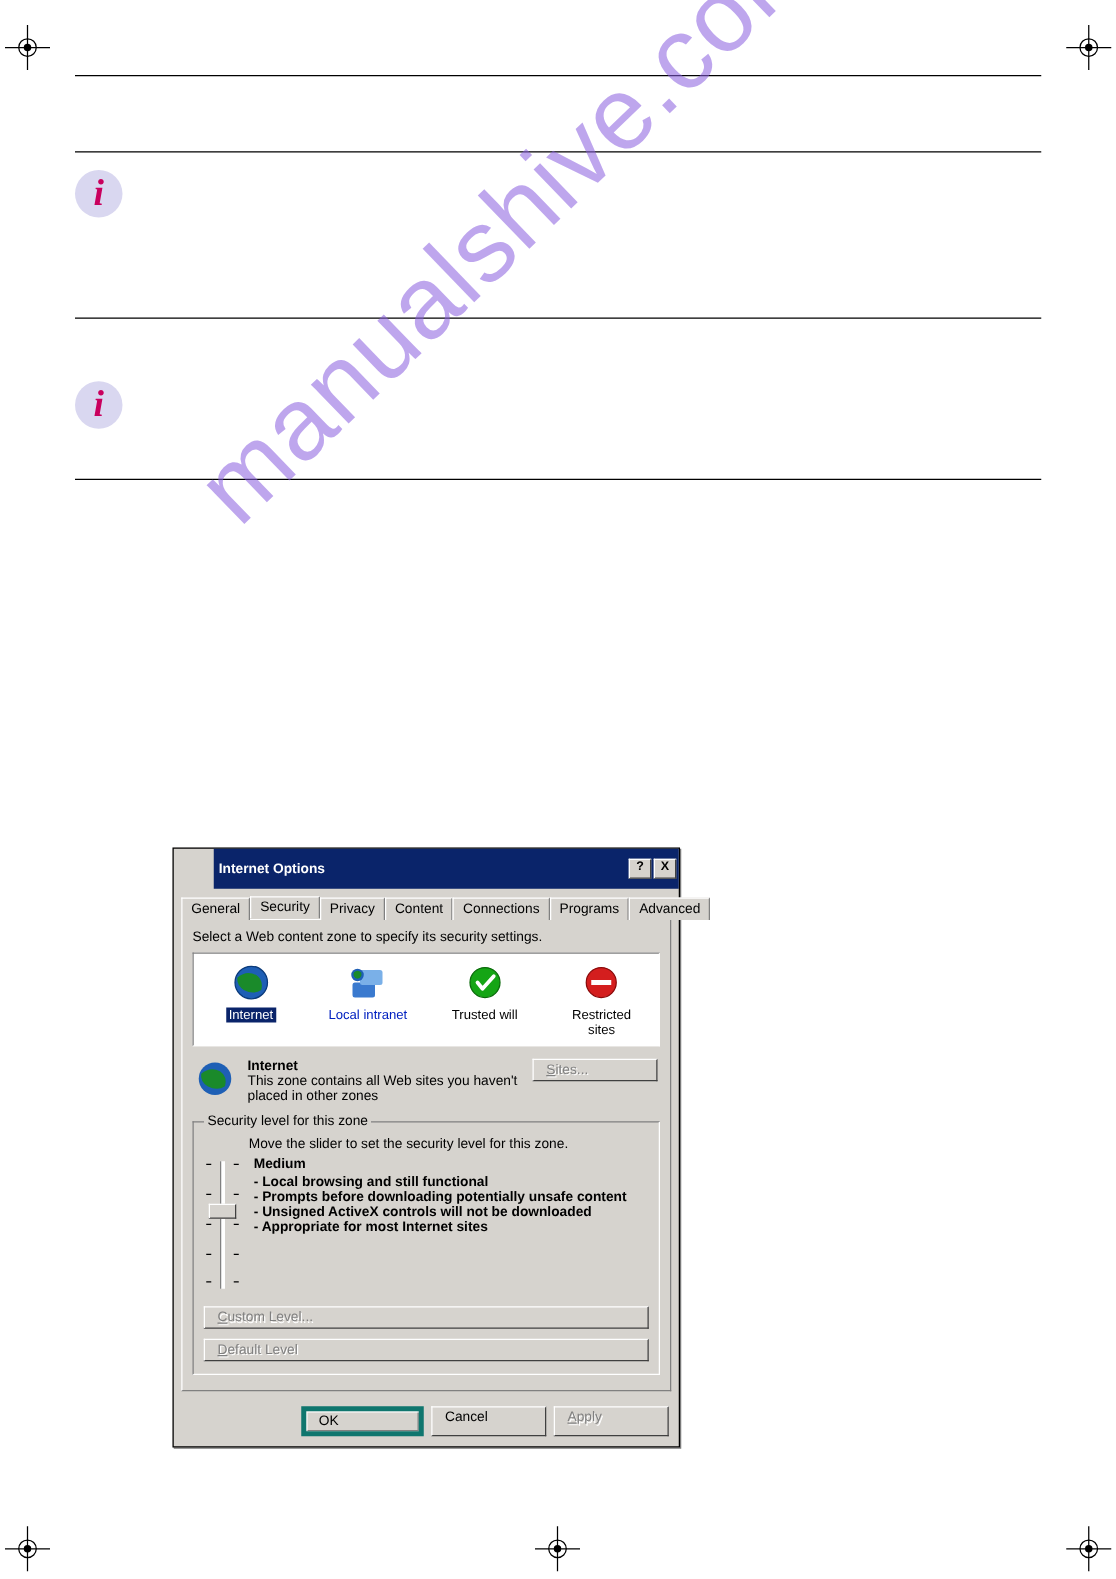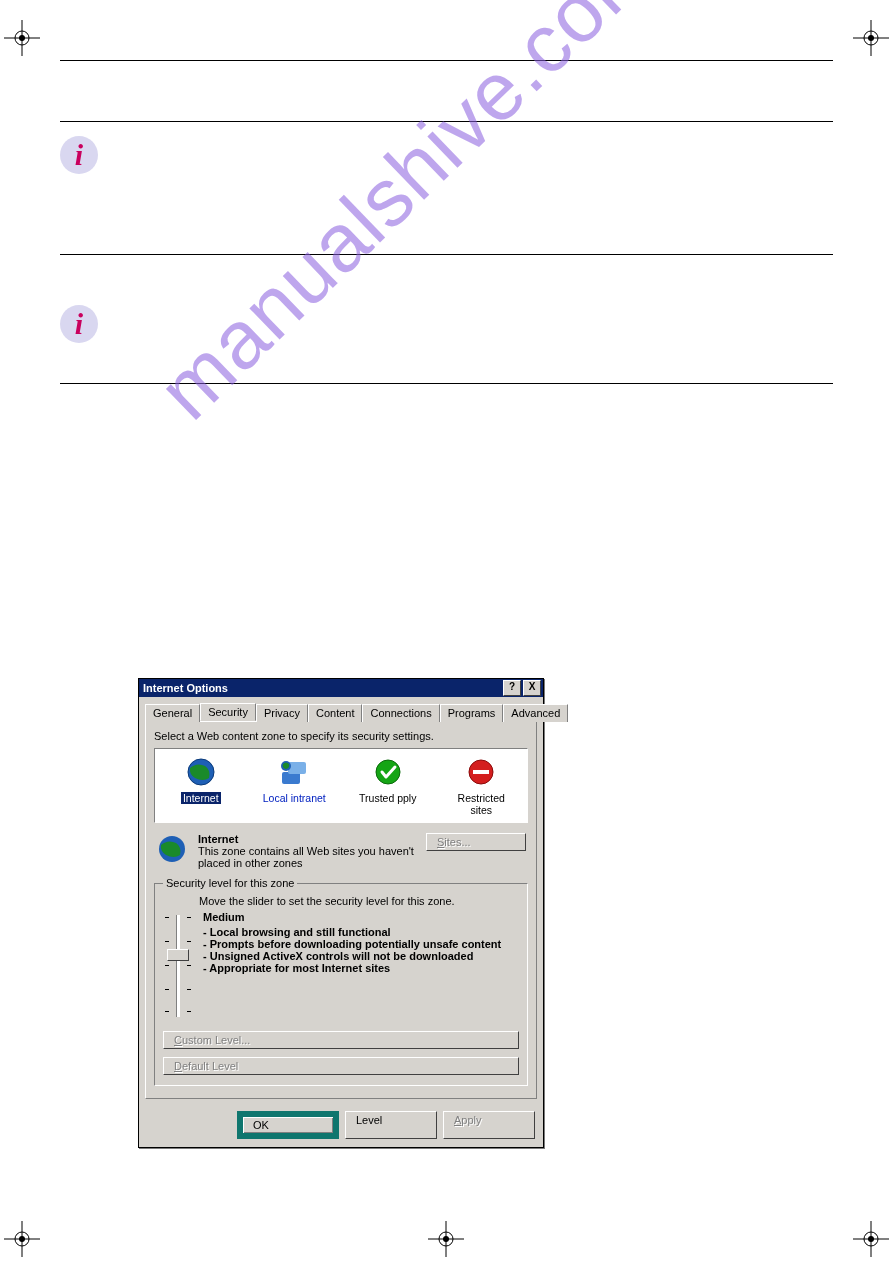--- a/index.html
+++ b/index.html
@@ -73,23 +73,24 @@
     border: 1px solid #000;
     box-shadow: 1px 1px 0 #7a7a7a;
     font-size: 11px;
   }
   .titlebar {
     background: #0a246a;
     color: #fff;
     display: flex;
     align-items: center;
     justify-content: space-between;
-    height: 18px;
+    height: 32px;
     padding: 0 2px 0 4px;
     font-weight: bold;
+    margin-left: 32px;
   }
   .titlebar .btns { display: flex; gap: 2px; }
   .titlebar .winbtn {
     width: 16px;
     height: 14px;
     background: #d6d3ce;
     border: 1px solid #fff;
     border-right-color: #404040;
     border-bottom-color: #404040;
     color: #000;
@@ -334,21 +335,21 @@
         </div>
         <span class="lbl" style="color:#0020c0">Local intranet</span>
       </div>
       <div class="zone">
         <div class="iconwrap">
           <svg width="30" height="30" viewBox="0 0 30 30">
               <circle cx="15" cy="15" r="12" fill="#15a515" stroke="#0a6a0a"></circle>
               <path d="M9 15 L13 20 L22 10" fill="none" stroke="#fff" stroke-width="3" stroke-linecap="round" stroke-linejoin="round"></path>
             </svg>
         </div>
-        <span class="lbl">Trusted pply</span>
+        <span class="lbl">Trusted will</span>
       </div>
       <div class="zone">
         <div class="iconwrap">
           <svg width="30" height="30" viewBox="0 0 30 30">
               <circle cx="15" cy="15" r="12" fill="#d41e1e" stroke="#8a0a0a"></circle>
               <rect x="7" y="13" width="16" height="4" fill="#fff"></rect>
             </svg>
         </div>
         <span class="lbl">Restricted</span>
         <span class="sublbl">sites</span>
@@ -398,17 +399,17 @@
         </div>
       </div>
       <div class="levelbtns">
         <div class="btn disabled"><span class="underline-access">C</span>ustom Level...</div>
         <div class="btn disabled"><span class="underline-access">D</span>efault Level</div>
       </div>
     </fieldset>
   </div>
 
   <div class="dlgbtns">
-    <div class="btn" style="border:6px solid #0f766e;box-shadow:inset 1px 1px 0 #fff, inset -1px -1px 0 #808080;">OK</div>
-    <div class="btn">Level</div>
+    <div class="btn" style="border:4px solid #0f766e;box-shadow:inset 1px 1px 0 #fff, inset -1px -1px 0 #808080;">OK</div>
+    <div class="btn">Cancel</div>
     <div class="btn disabled"><span class="underline-access">A</span>pply</div>
   </div>
 </div>
 
 </body></html>

